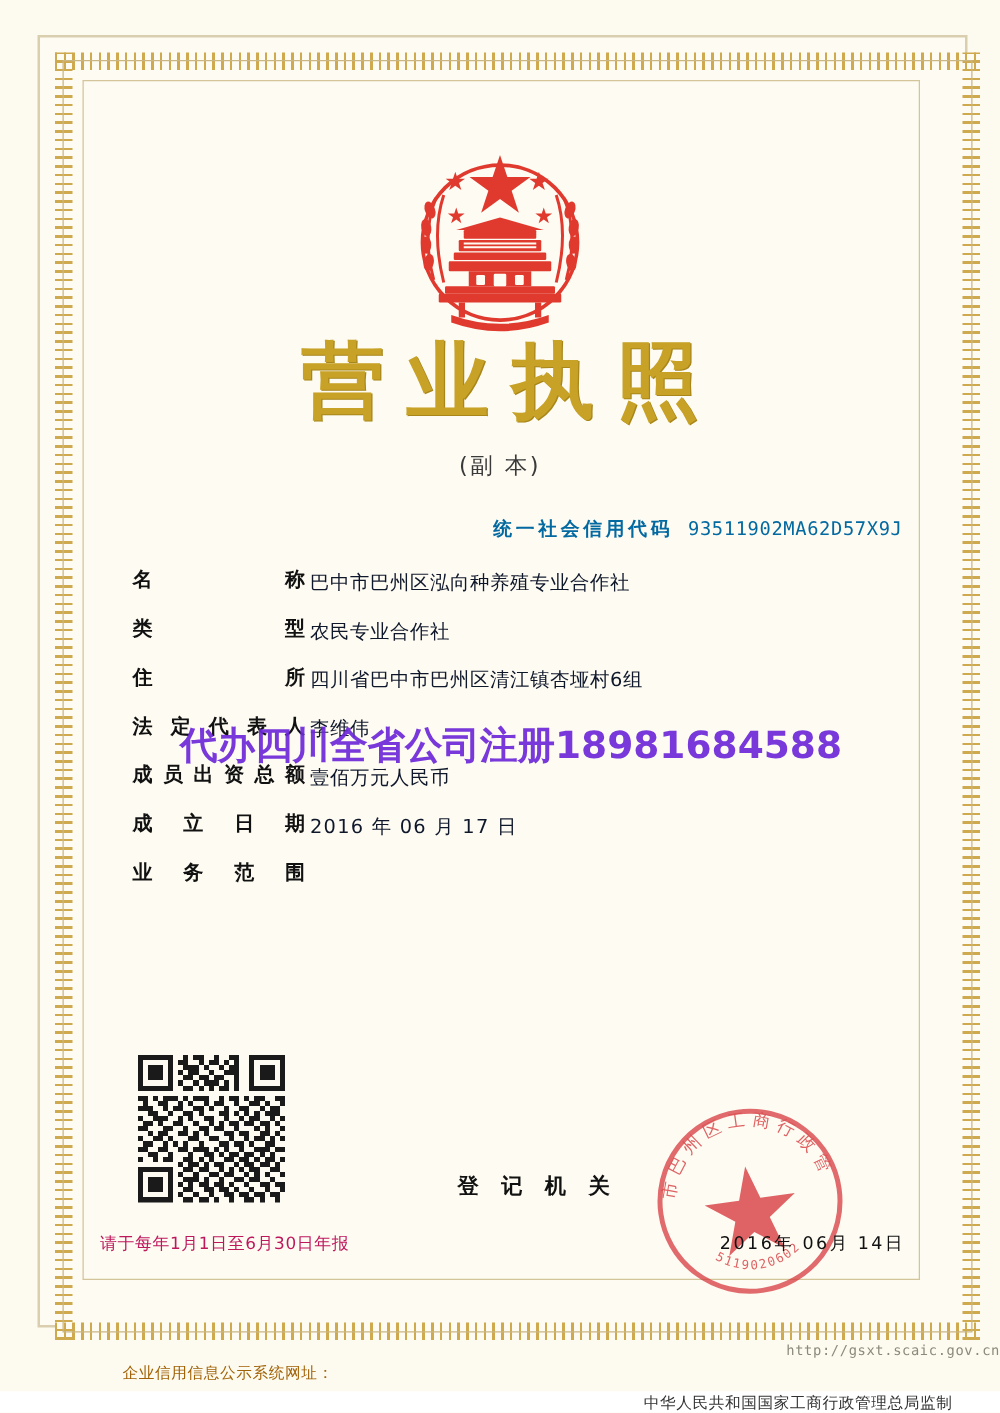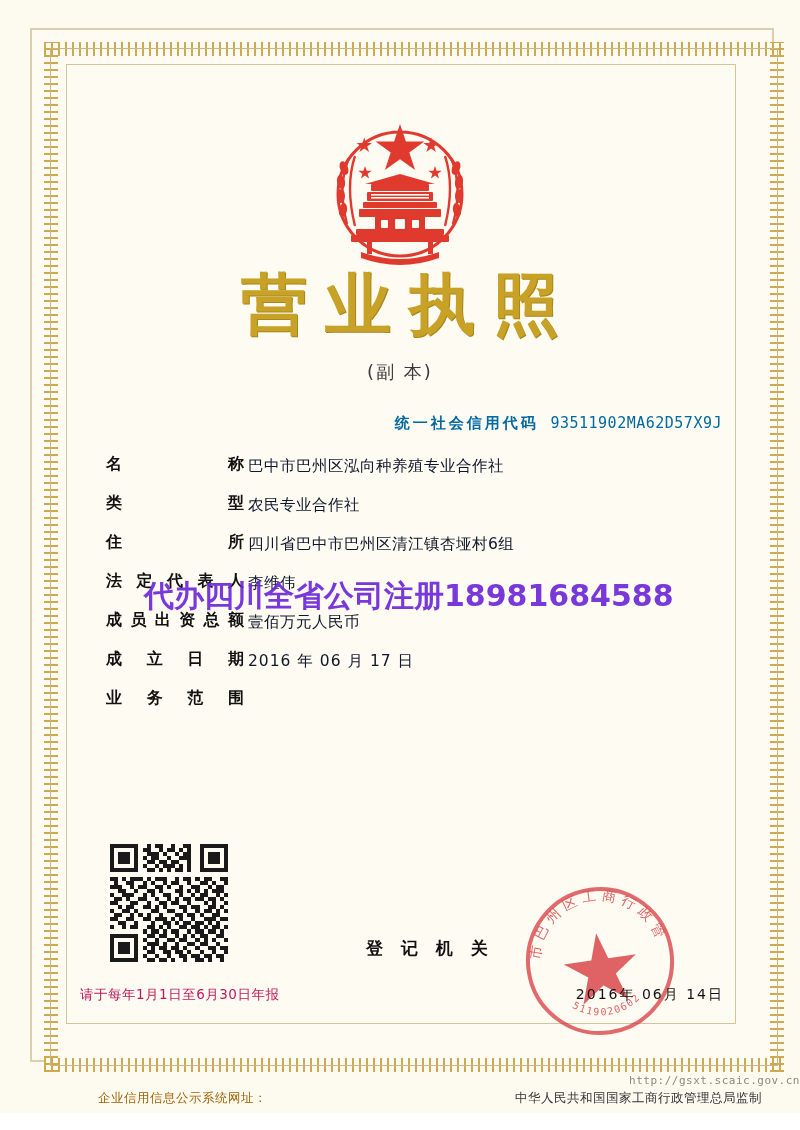--- a/index.html
+++ b/index.html
@@ -247,21 +247,21 @@
     left: 56px;
     top: 1090px;
     font-size: 12.5px;
     color: #a16207;
     letter-spacing: 0.5px;
     margin-left: 42px;
   }
   .foot-right {
     position: absolute;
     right: 38px;
-    top: 1090px;
+    top: 1114px;
     font-size: 12.5px;
     color: #333;
     letter-spacing: 0.5px;
   }
 </style>
 </head>
 <body>
 
 <div class="page">
 

